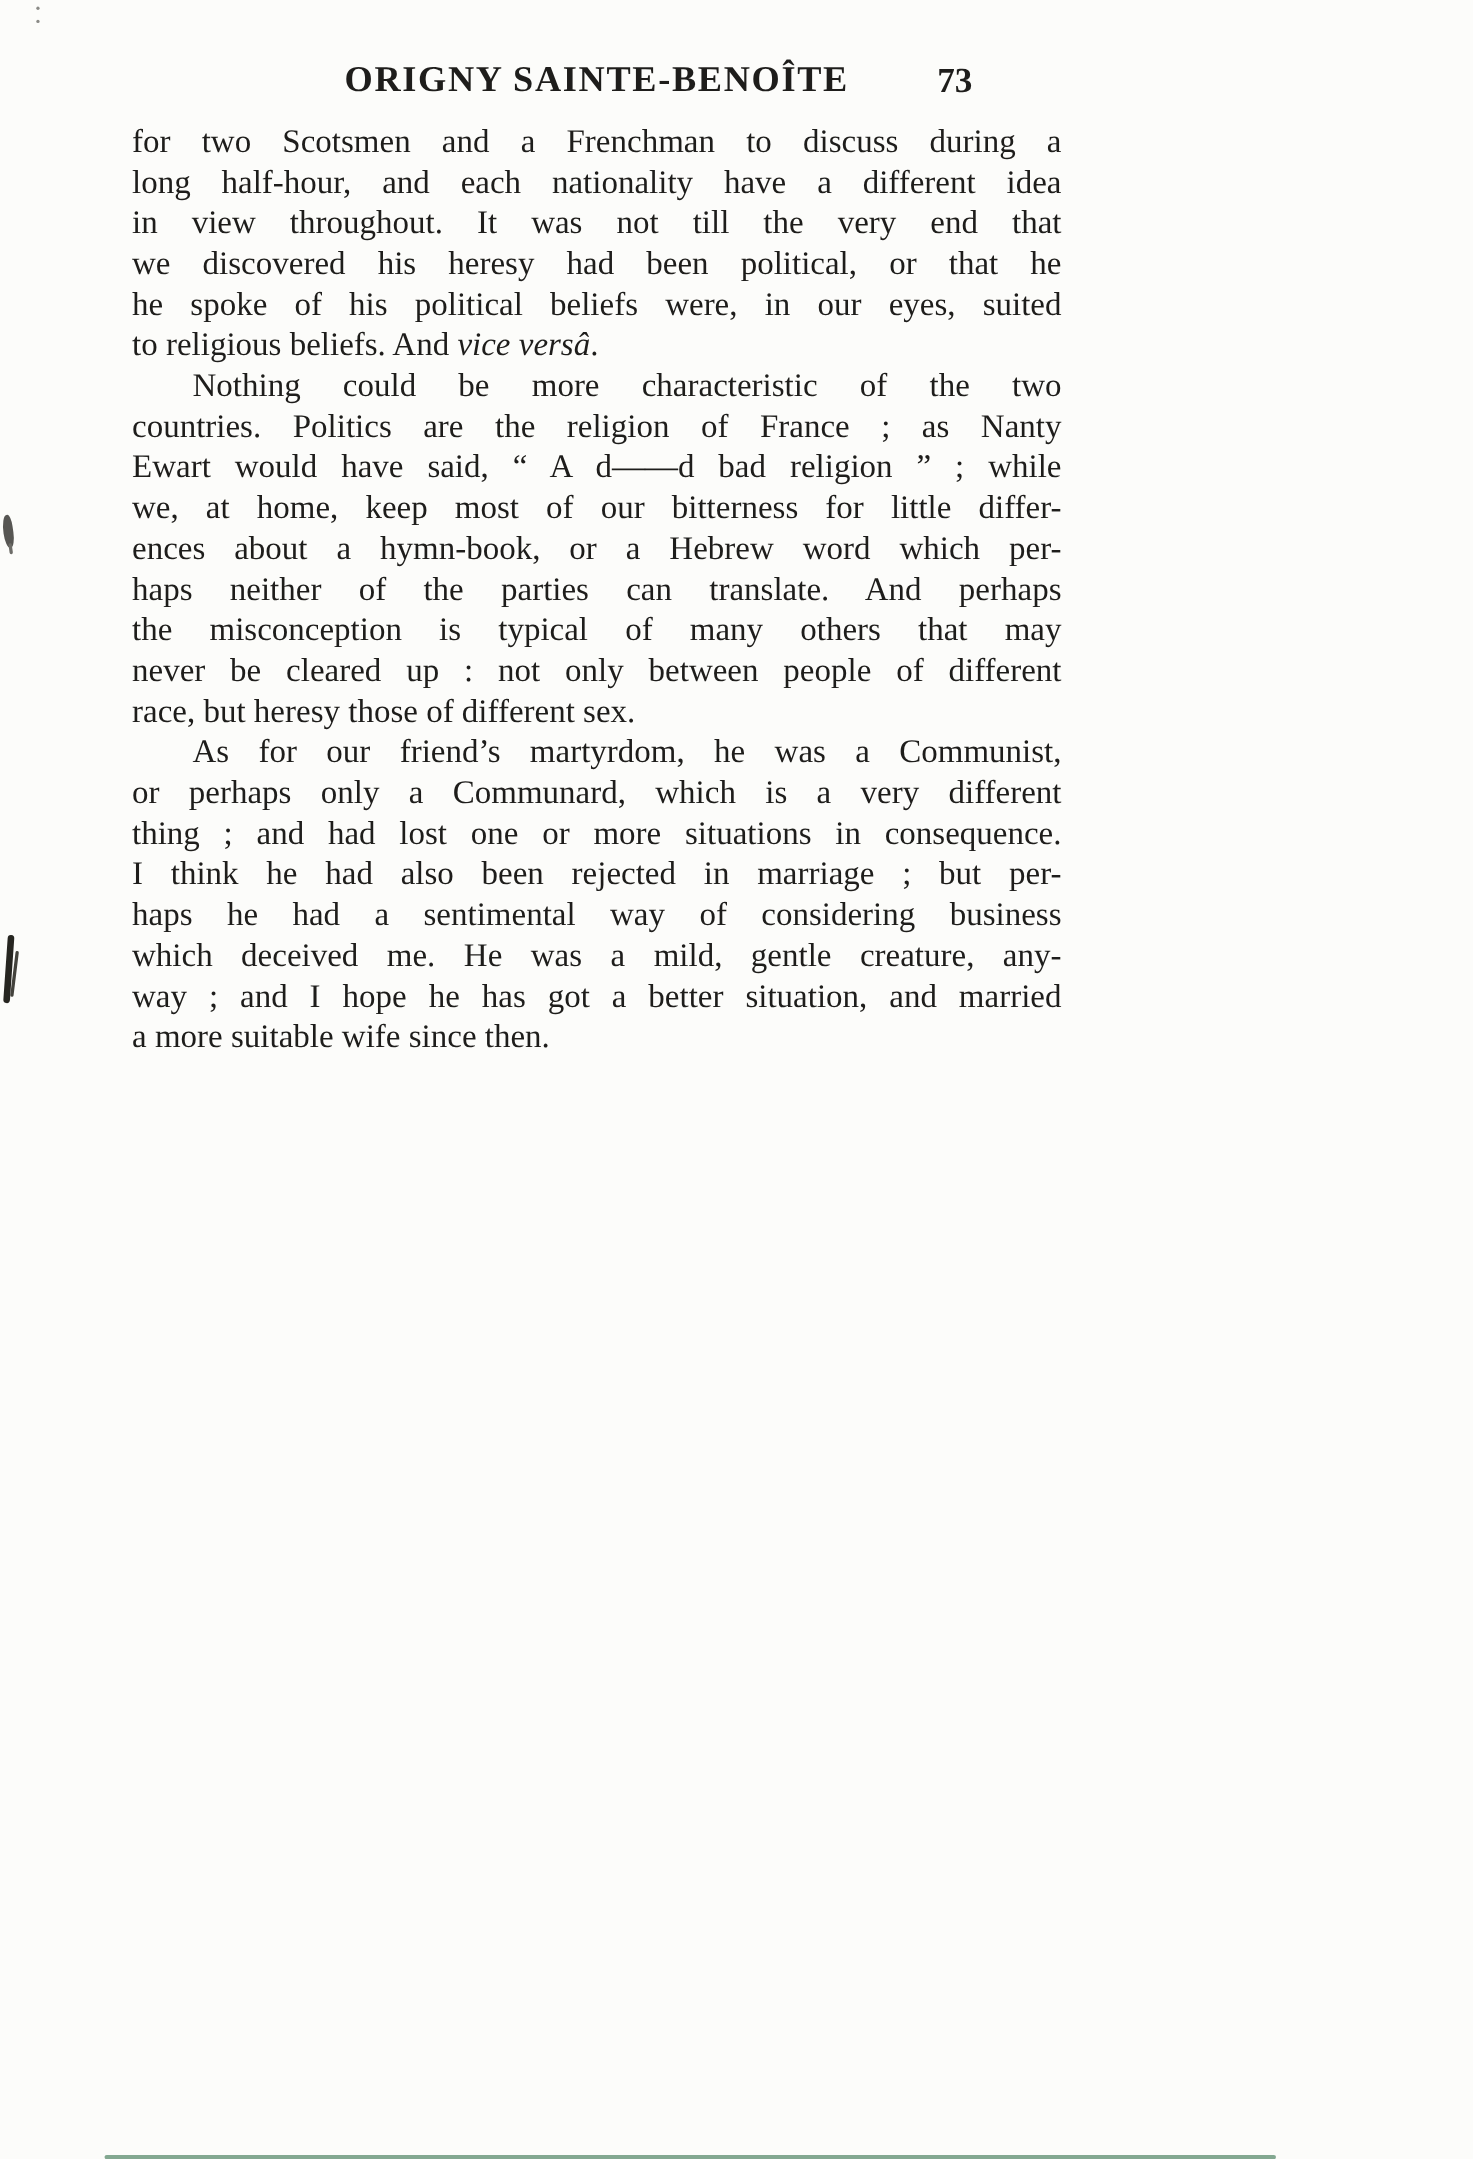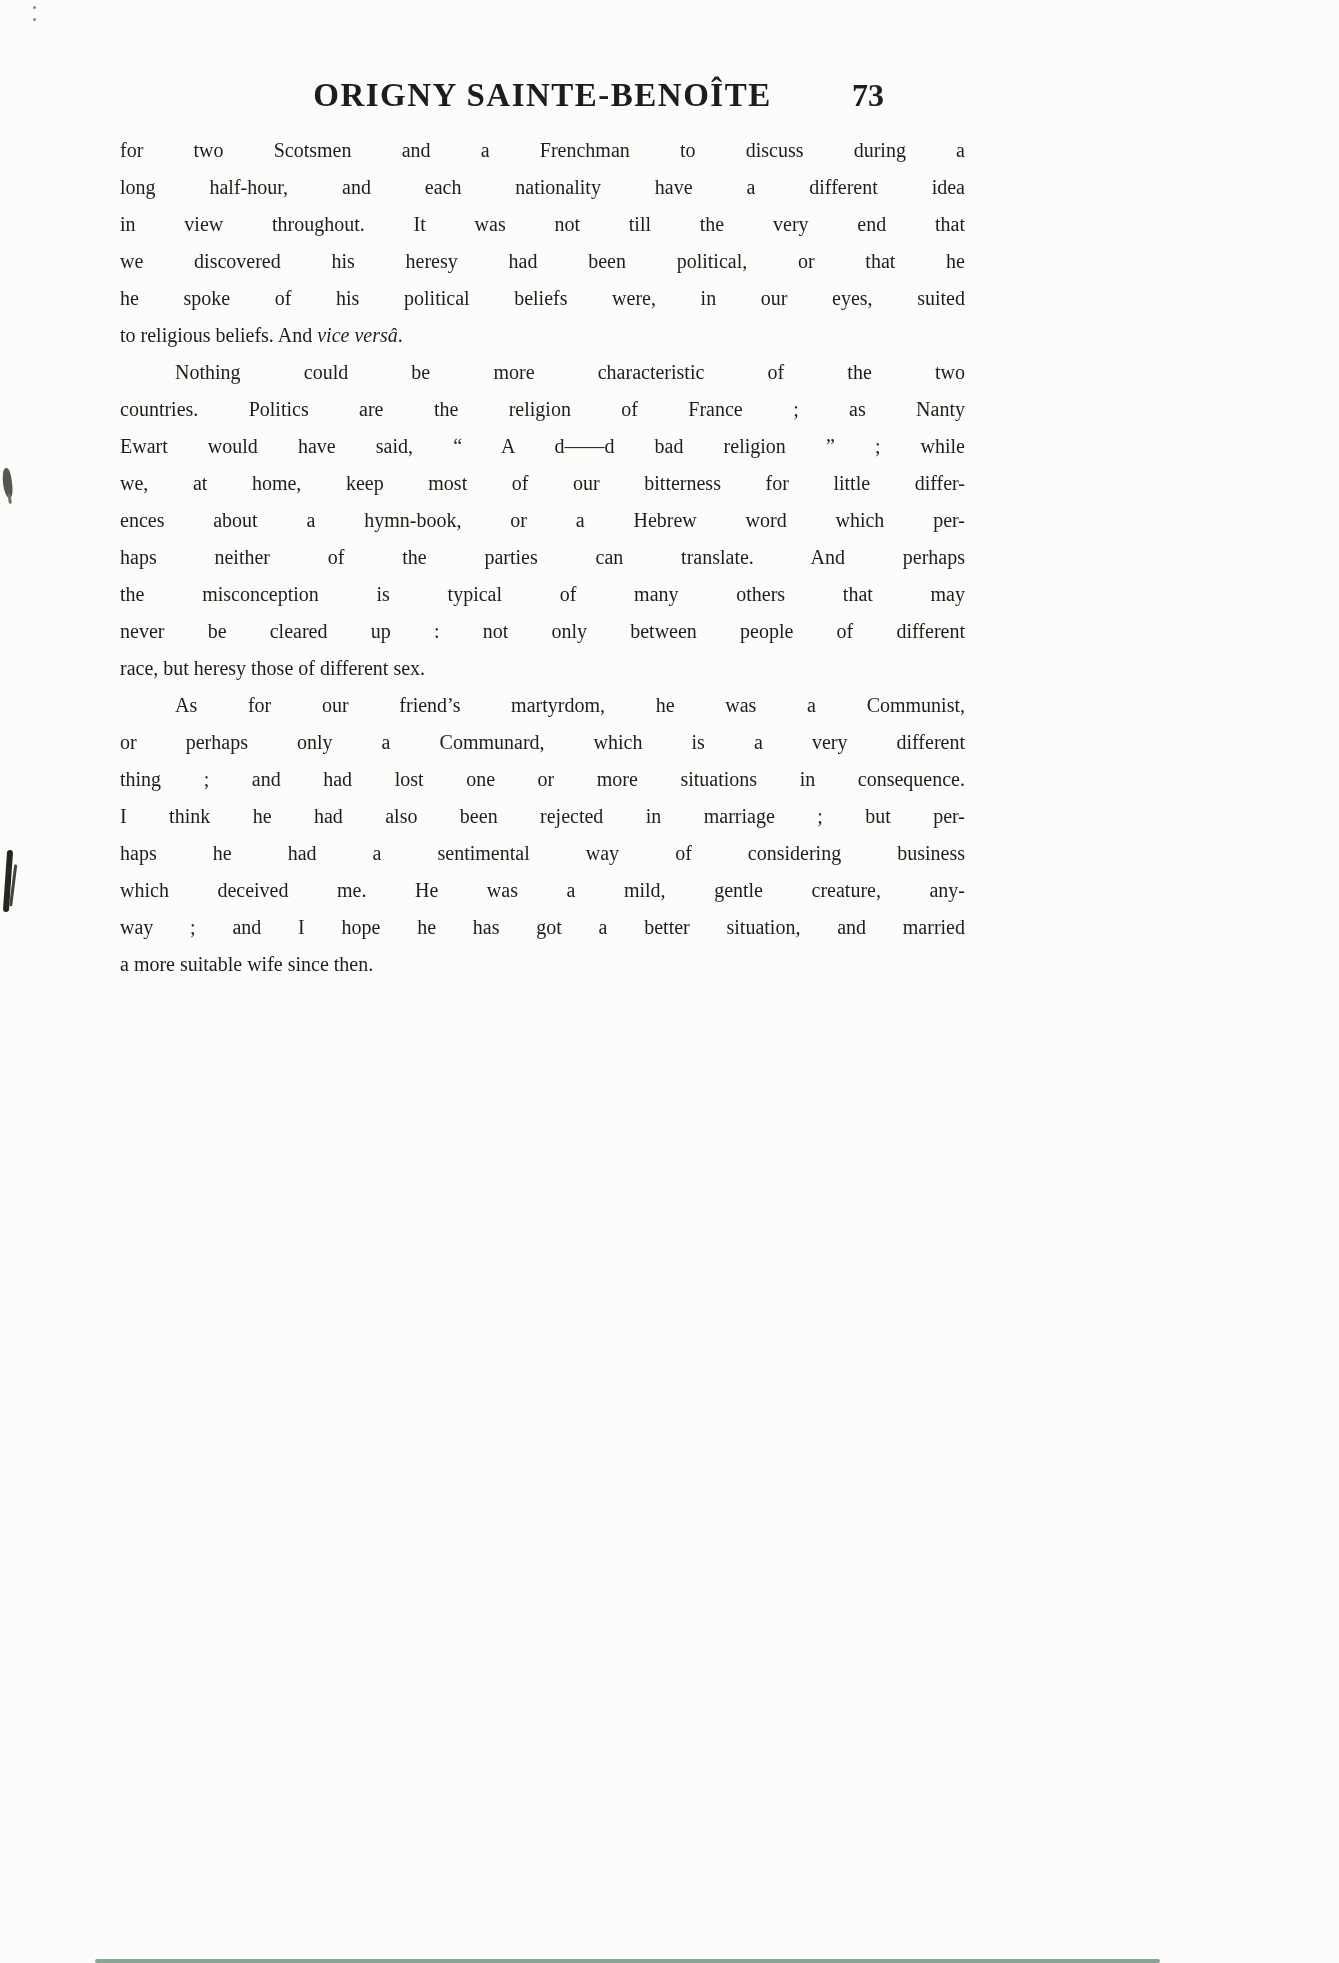--- a/index.html
+++ b/index.html
@@ -21,21 +21,21 @@
     position: relative;
     width: 1339px;
     height: 1963px;
     background: var(--paper);
     overflow: hidden;
   }
 
   .text-block {
     position: absolute;
     left: 120px;
-    top: 72px;
+    top: 50px;
     width: 845px;
   }
 
   .running-header {
     position: relative;
     height: 46px;
     line-height: 46px;
     margin-bottom: 14px;
   }
 
@@ -51,21 +51,21 @@
 
   .page-number {
     position: absolute;
     left: 690px;
     font-size: 32px;
     font-weight: bold;
     margin-left: 42px;
   }
 
   .body-text {
-    font-size: 20px;
+    font-size: 30px;
     line-height: 37px;
   }
 
   .paragraph { margin: 0; }
 
   .line {
     height: 37px;
     text-align: justify;
     text-align-last: justify;
     white-space: normal;

